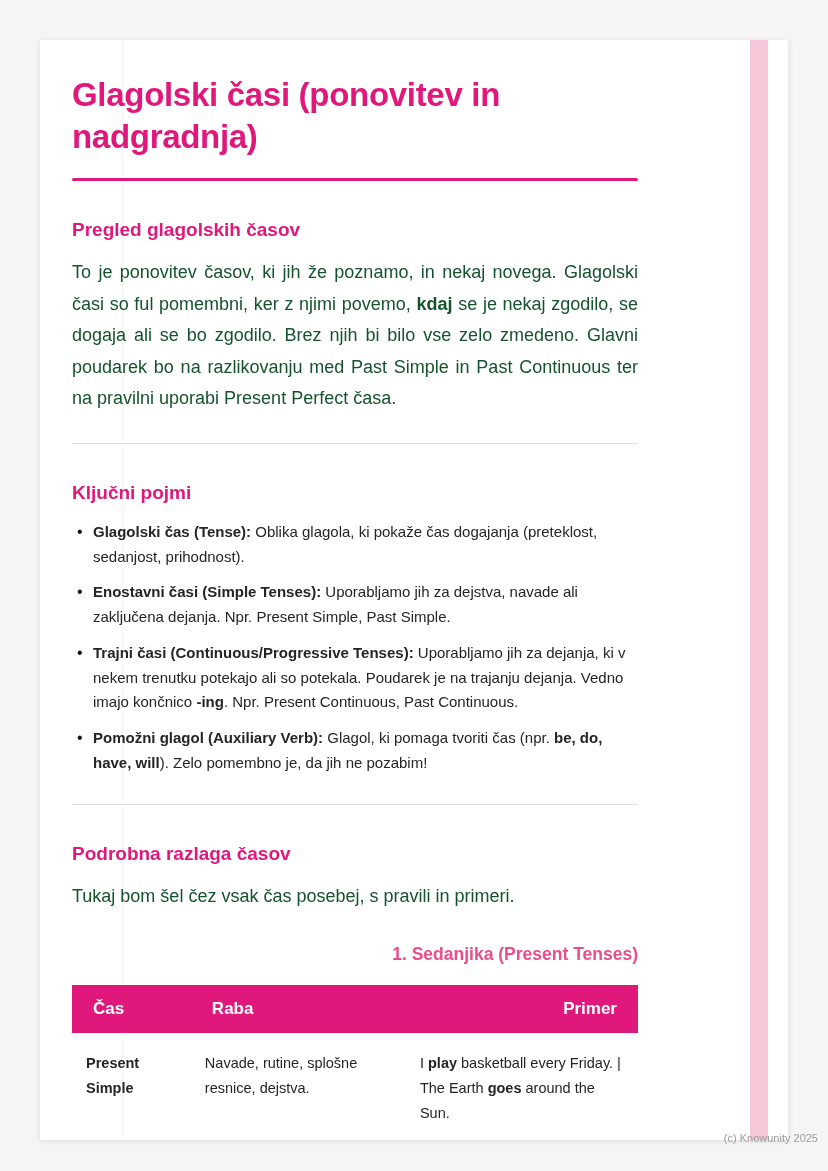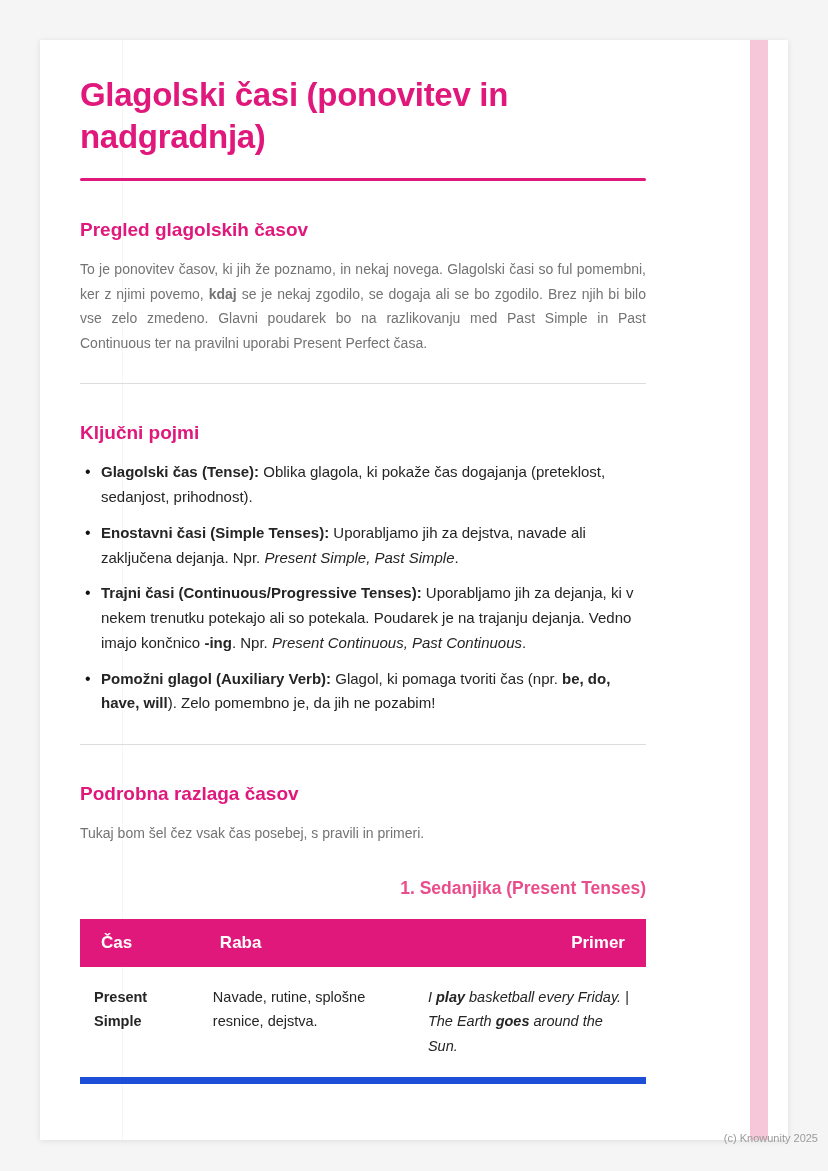--- a/index.html
+++ b/index.html
@@ -28,21 +28,20 @@
   .fold-line {
     position: absolute;
     top: 0; bottom: 0;
     left: 82px; width: 1px;
     background: rgba(0,0,0,0.035);
   }
   .content {
     position: relative;
     padding: 34px 0 0 32px;
     width: 600px;
-    margin-left: 8px;
   }
   .inner { width: 566px; }
   h1 {
     color: var(--accent);
     font-size: 33px;
     line-height: 1.28;
     font-weight: 700;
     letter-spacing: -0.3px;
   }
   .title-rule {
@@ -60,23 +59,23 @@
   }
   h3 {
     color: var(--subaccent);
     font-size: 17.5px;
     font-weight: 700;
     margin-top: 32px;
     margin-bottom: 20px;
     text-align: right;
   }
   p {
-    font-size: 14px;
+    font-size: 18px;
     line-height: 1.75;
-    color: #737373;
+    color: #14532d;
     margin-bottom: 14px;
   }
   p.just { text-align: justify; }
   hr.divider {
     border: none;
     border-top: 1px solid #ddd;
     margin: 28px 0 0 0;
   }
   ul.key-list { list-style: none; margin-top: 4px; }
   ul.key-list li {
@@ -121,21 +120,21 @@
   }
   .credit {
     position: absolute;
     right: 10px;
     bottom: 27px;
     font-size: 11px;
     color: #9b9b9b;
     z-index: 3;
   }
   .rb b, .rb .b { font-weight: 700; }
-  .rb i, .rb .i { font-style: italic; }
+  .rb i, .rb .i { }
 </style>
 </head>
 <body>
 
 <div class="page">
   <div class="stripe"></div>
   <div class="fold-line"></div>
 
   <div class="content">
     <div class="inner">

